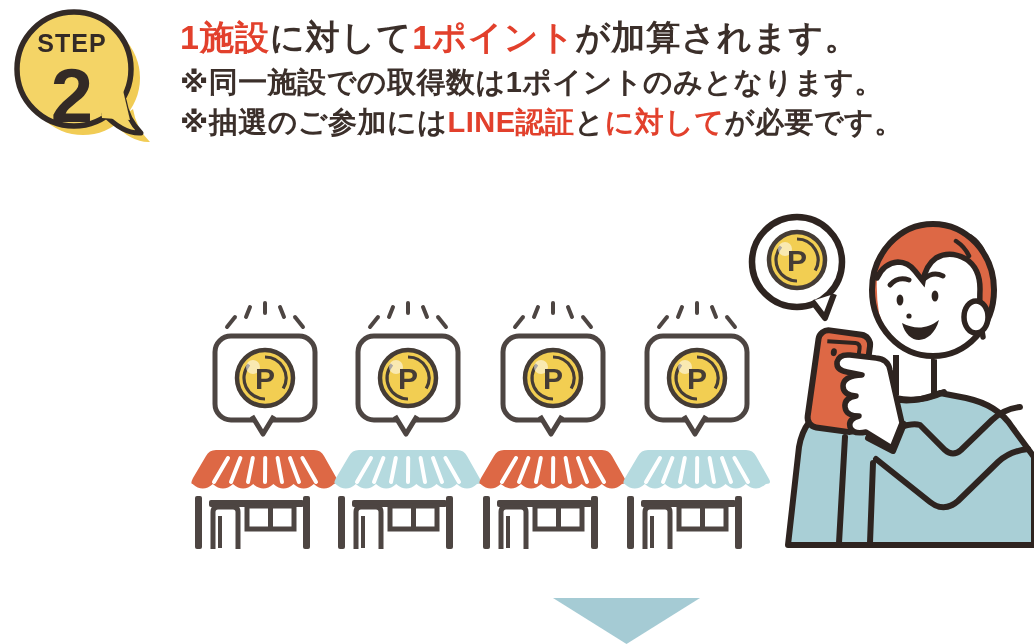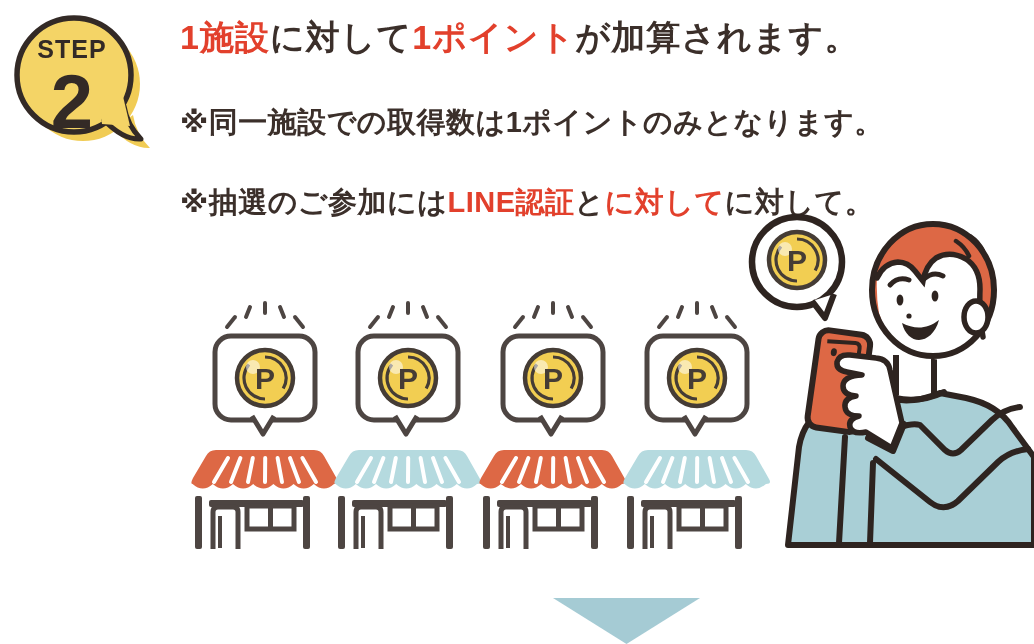--- a/index.html
+++ b/index.html
@@ -5,21 +5,21 @@
   * { margin:0; padding:0; box-sizing:border-box; }
   html,body { width:1034px; height:644px; }
   body {
     position:relative; width:1034px; height:644px; background:#ffffff;
     overflow:hidden; font-family:"Liberation Sans","DejaVu Sans",sans-serif;
   }
   .abs { position:absolute; }
   
   #headline { left:180px; top:12px; width:840px; }
   .hl-line1 { font-size:34px; font-weight:bold; letter-spacing:1px; line-height:50px; white-space:nowrap; }
-  .hl-note  { font-size:29px; font-weight:bold; letter-spacing:0.5px; line-height:40px; white-space:nowrap;margin-top:40px; }
+  .hl-note  { font-size:29px; font-weight:bold; letter-spacing:0.5px; line-height:40px; white-space:nowrap; }
   .seg-red  { color:var(--red-text); }
   .seg-dark { color:var(--ink-dark); }
   
   svg { display:block; overflow:visible; }
   svg text { font-family:"Liberation Sans","DejaVu Sans",sans-serif; }
   .badge-main   { fill:var(--badge-yellow); stroke:var(--badge-ink); }
   .badge-patch  { fill:var(--badge-yellow); }
   .badge-shadow { fill:var(--badge-shadow-yellow); }
   .badge-text   { fill:var(--badge-ink); font-weight:bold; }
   .shop-lines   { stroke:var(--shop-ink); fill:none; }
@@ -36,38 +36,38 @@
   .face         { fill:#ffffff; }
   .white-part   { fill:#ffffff; stroke:var(--person-ink); }
   .phone-body   { fill:var(--accent-orange); stroke:var(--person-ink); }
   .feature      { fill:var(--person-ink); }
   .arrow        { fill:var(--arrow-blue); }
   .stripe       { stroke:#ffffff; fill:none; }
 </style>
 </head>
 <body>
 
-<div class="abs" style="left:8px; top:12px;">
+<div class="abs" style="left:8px; top:6px;">
   <svg width="150" height="150" viewBox="0 0 150 150">
     <g transform="translate(9,9)">
       <circle class="badge-shadow" cx="66" cy="63" r="57"></circle>
       <path class="badge-shadow" d="M96,108 Q115,128 133,127 Q119,113 116,94 Z"></path>
     </g>
     <circle class="badge-main" cx="66" cy="63" r="57" stroke-width="5.5"></circle>
     <path class="badge-main" stroke-width="5" stroke-linejoin="round" d="M96,108 Q115,128 133,127 Q119,113 116,94 Z"></path>
     <path class="badge-patch" d="M90,86 L114,80 L122,114 L94,112 Z"></path>
     <text class="badge-text" x="64" y="46" font-size="25" letter-spacing="1" text-anchor="middle">STEP</text>
     <text class="badge-text" x="64" y="116" font-size="76" text-anchor="middle">2</text>
   </svg>
 </div>
 
 <div id="headline" class="abs">
   <div class="hl-line1"><span class="seg-red">1施設</span><span class="seg-dark">に対して</span><span class="seg-red">1ポイント</span><span class="seg-dark">が加算されます。</span></div>
   <div class="hl-note"><span class="seg-dark">※同一施設での取得数は1ポイントのみとなります。</span></div>
-  <div class="hl-note"><span class="seg-dark">※抽選のご参加には</span><span class="seg-red">LINE認証</span><span class="seg-dark">と</span><span class="seg-red">に対して</span><span class="seg-dark">に対して。</span></div>
+  <div class="hl-note"><span class="seg-dark">※抽選のご参加には</span><span class="seg-red">LINE認証</span><span class="seg-dark">と</span><span class="seg-red">に対して</span><span class="seg-dark">が必要です。</span></div>
 </div>
 
 <div id="shops-row">
   <div class="abs shop" style="top: 300px; left: 190px;">
     <svg width="150" height="250" viewBox="0 0 150 250">
 
       <g class="shop-lines" stroke-width="4" stroke-linecap="round">
         <path d="M37,27 L45,17"></path>
         <path d="M56,17 L60,7"></path>
         <path d="M75,13 L75,3"></path>

